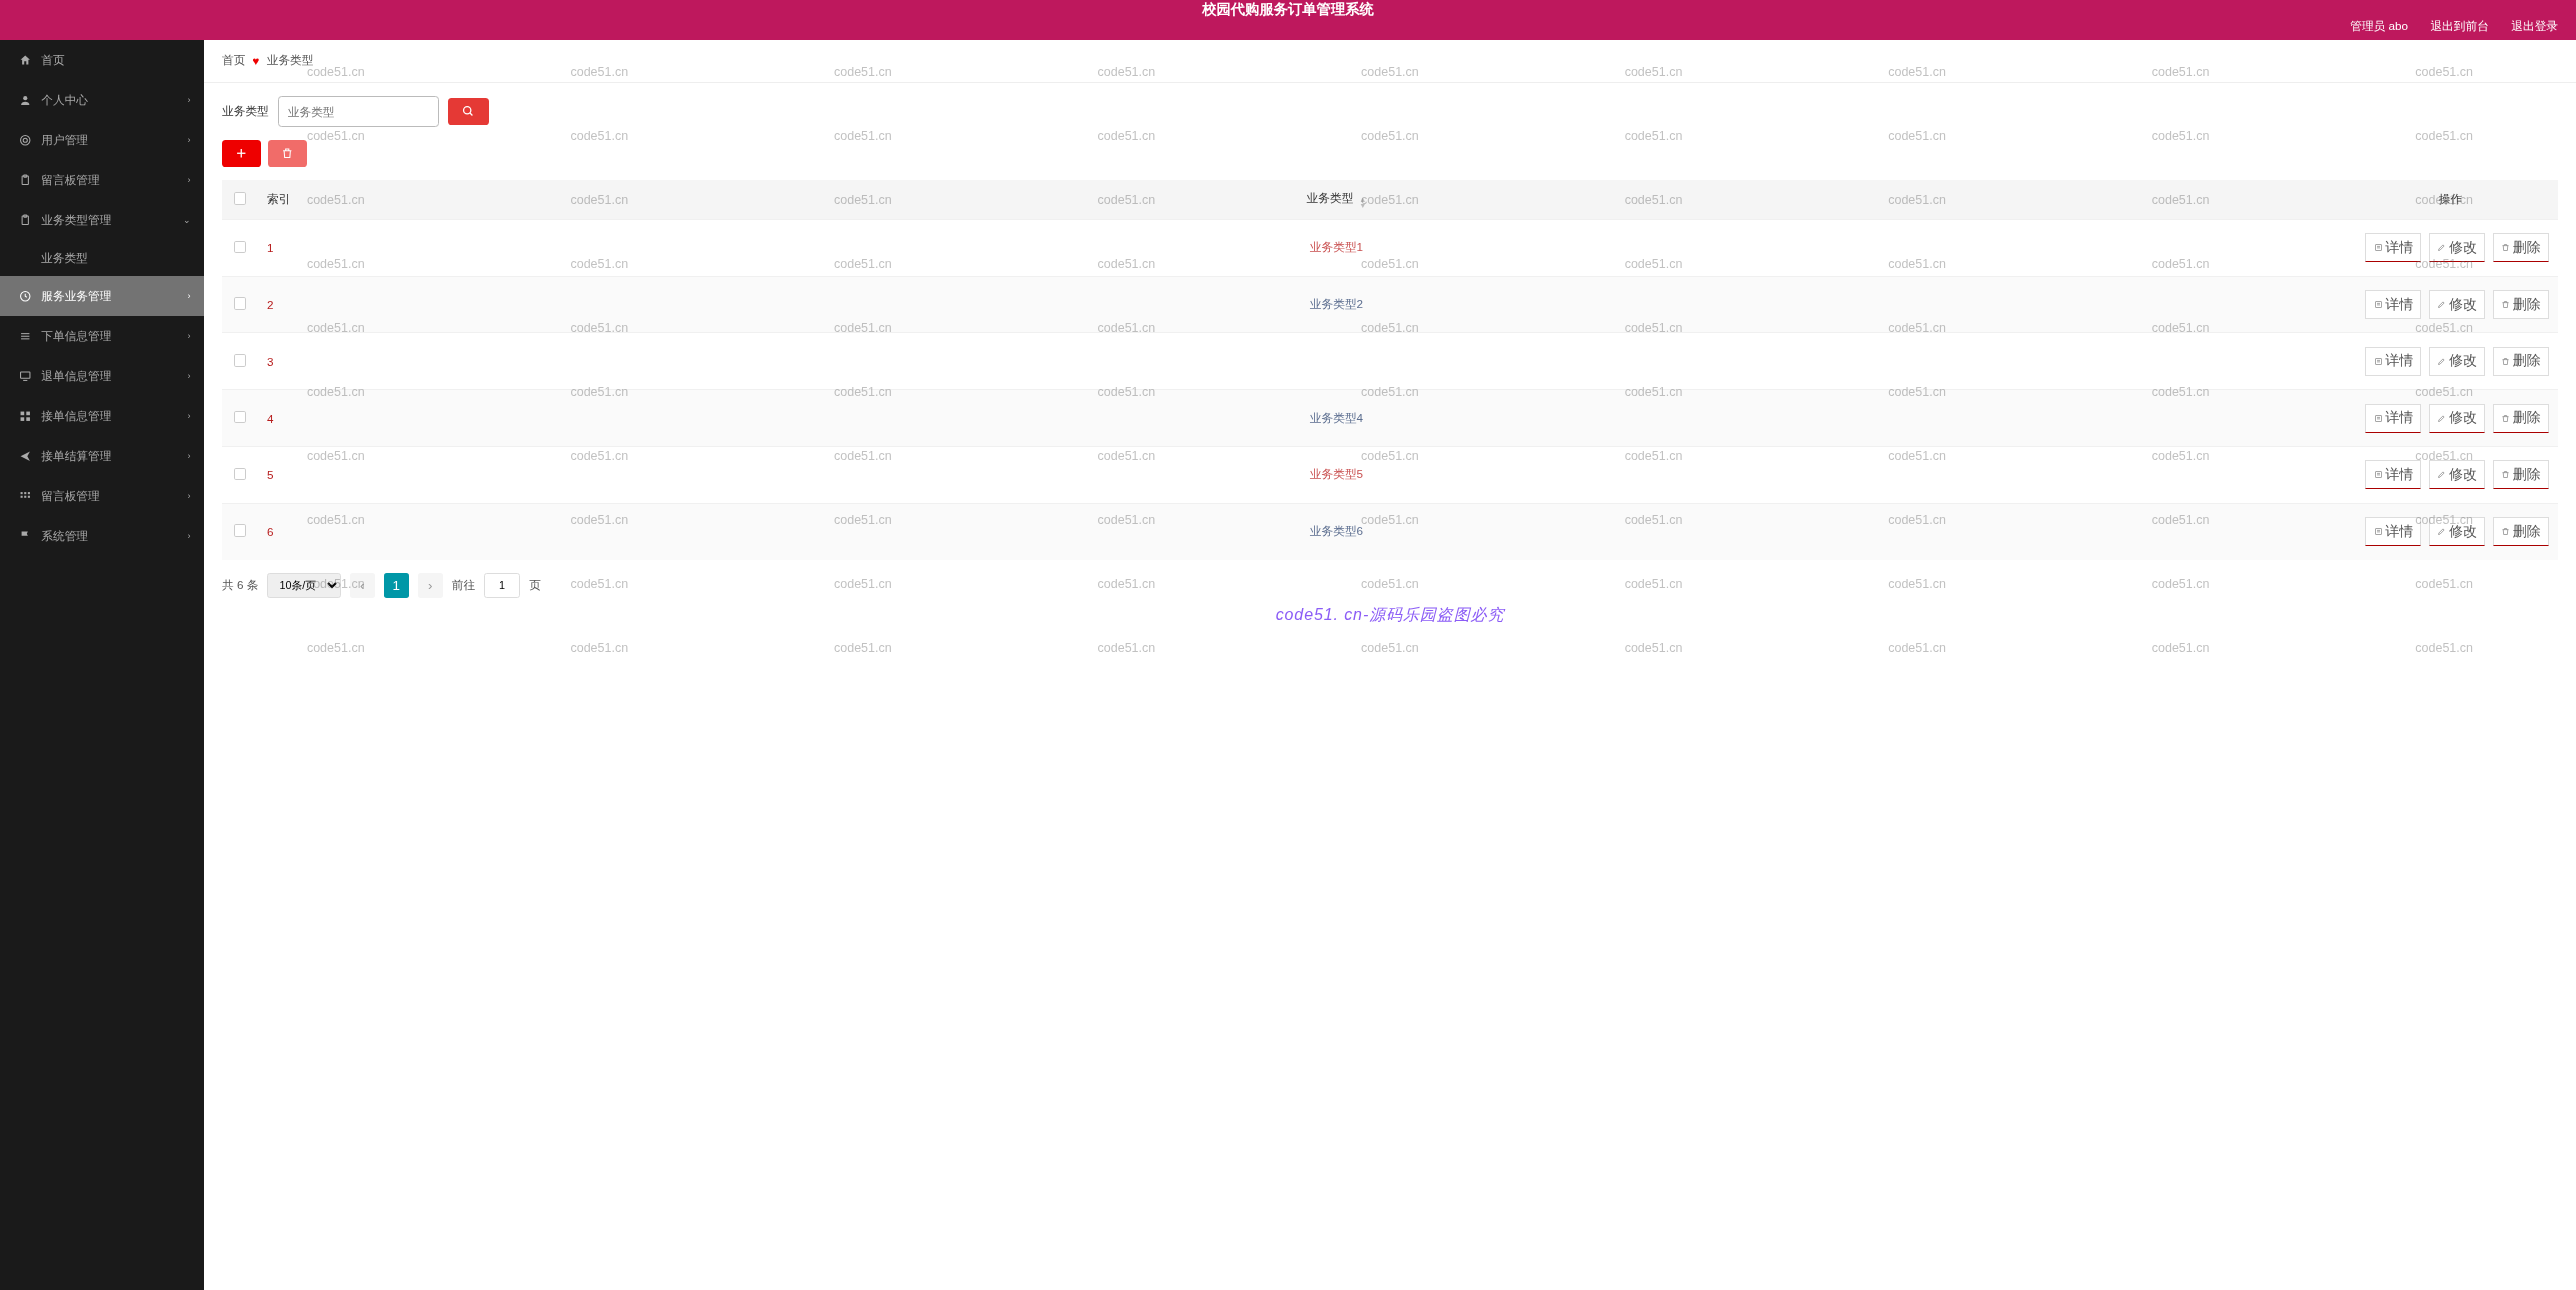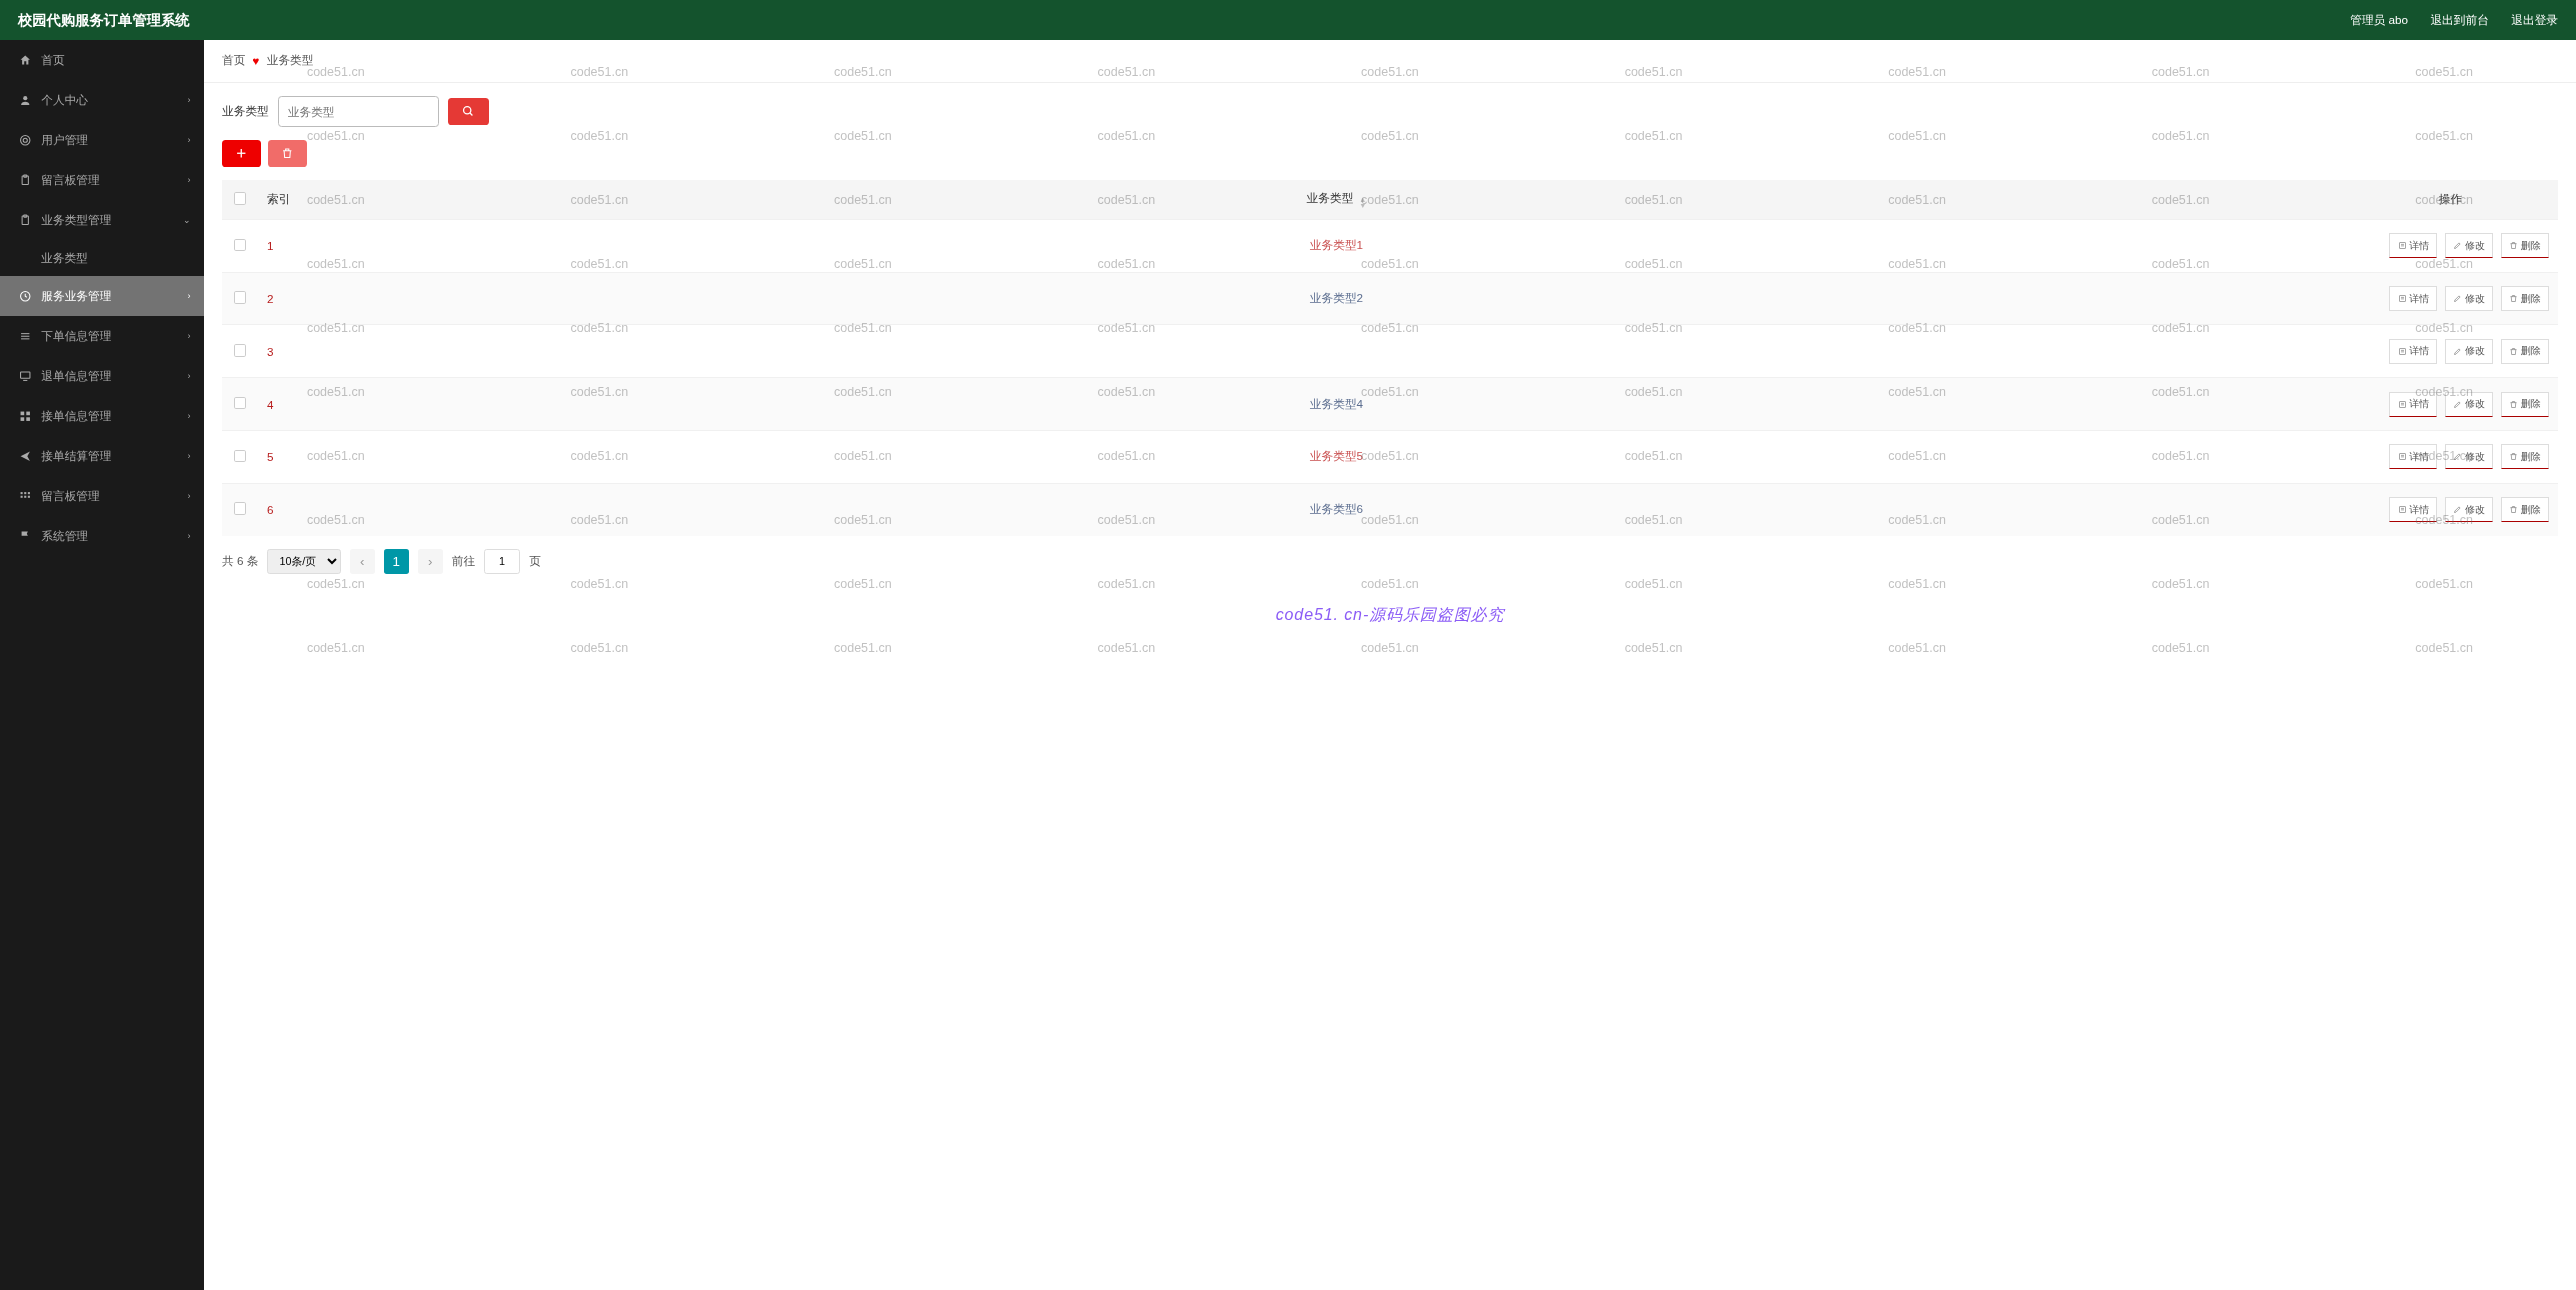--- a/index.html
+++ b/index.html
@@ -1,18 +1,18 @@
 <!DOCTYPE html>
 <html style="font-size:14.3px"><head>
 <meta charset="utf-8">
 <style>
 * { margin: 0; padding: 0; box-sizing: border-box; }
 body { font-family: "Microsoft YaHei", Arial, sans-serif; font-size: 11.7px; background: #fff; }
 
-.header { height: 40px; background: #14532d; display: flex; align-items: center; color: #fff; padding: 0 18px; }
+.header { height: 40px; background: #be185d; display: flex; align-items: center; color: #fff; padding: 0 18px; flex-direction: column; }
 .logo { font-size: 14.3px; font-weight: bold; }
 .header-right { margin-left: auto; display: flex; gap: 22.4px; font-size: 11.7px; }
 .header-right span { cursor: pointer; }
 
 .container { display: flex; height: calc(100vh - 40px); }
 
 .sidebar { width: 204px; background: #1a1a1a; color: #aaa; overflow-y: auto; }
 .menu-item { height: 40px; display: flex; align-items: center; padding: 0 18px; cursor: pointer; position: relative; font-size: 11.7px; }
 .menu-item.active { background: #737373; color: #fff; }
 .menu-item .icon { width: 14.3px; height: 14.3px; margin-right: 9px; display: inline-flex; align-items: center; justify-content: center; }
@@ -43,21 +43,21 @@
 .table td { padding: 13.4px 9px; font-size: 11.7px; color: #555; border-top: 0.9px solid #f0f0f0; }
 .table td.center { text-align: center; }
 .table td.right { text-align: right; }
 .table tbody tr:nth-child(even) { background: #fafafa; }
 .table .idx { color: #b71c1c; }
 .table .biz { color: #5b6d8f; }
 .table .biz.red { color: #c95050; }
 
 .checkbox { width: 12.5px; height: 12.5px; border: 0.9px solid #ccc; border-radius: 1.8px; display: inline-block; background: #fff; }
 
-.row-btn { display: inline-flex; align-items: center; gap: 2.7px; background: #fff; border: 0.9px solid #ddd; padding: 4.5px 7.2px; margin-left: 4.5px; font-size: 10px; cursor: pointer; color: #555; }
+.row-btn { display: inline-flex; align-items: center; gap: 2.7px; background: #fff; border: 0.9px solid #ddd; padding: 4.5px 7.2px; margin-left: 4.5px; font-size: 14px; cursor: pointer; color: #555; }
 .row-btn .bi { font-size: 10px; color: #888; }
 .row-btn.underline { border-bottom: 1.8px solid #a00; }
 
 .pagination { display: flex; align-items: center; gap: 9px; margin-top: 13.4px; font-size: 11.7px; color: #555; }
 .page-select { height: 25px; border: 0.9px solid #ddd; border-radius: 2.7px; padding: 0 7.2px; font-size: 10.8px; }
 .page-nav { width: 25px; height: 25px; background: #f5f5f5; border: none; border-radius: 2.7px; cursor: pointer; color: #999; display: flex; align-items: center; justify-content: center; }
 .page-nav.active { background: #0097a7; color: #fff; }
 .page-input { width: 36px; height: 25px; border: 0.9px solid #ddd; border-radius: 2.7px; text-align: center; font-size: 10.8px; }
 
 .sort-arrows { display: inline-flex; flex-direction: column; margin-left: 2.7px; line-height: 5.4px; font-size: 7.2px; color: #bbb; }

